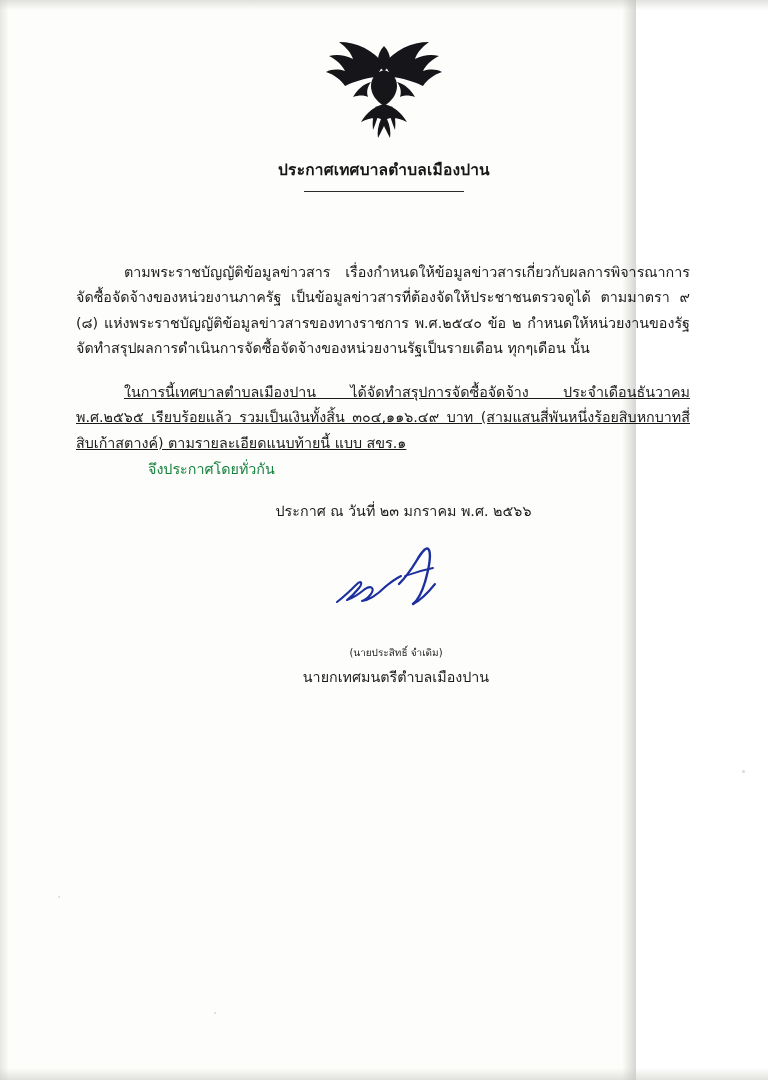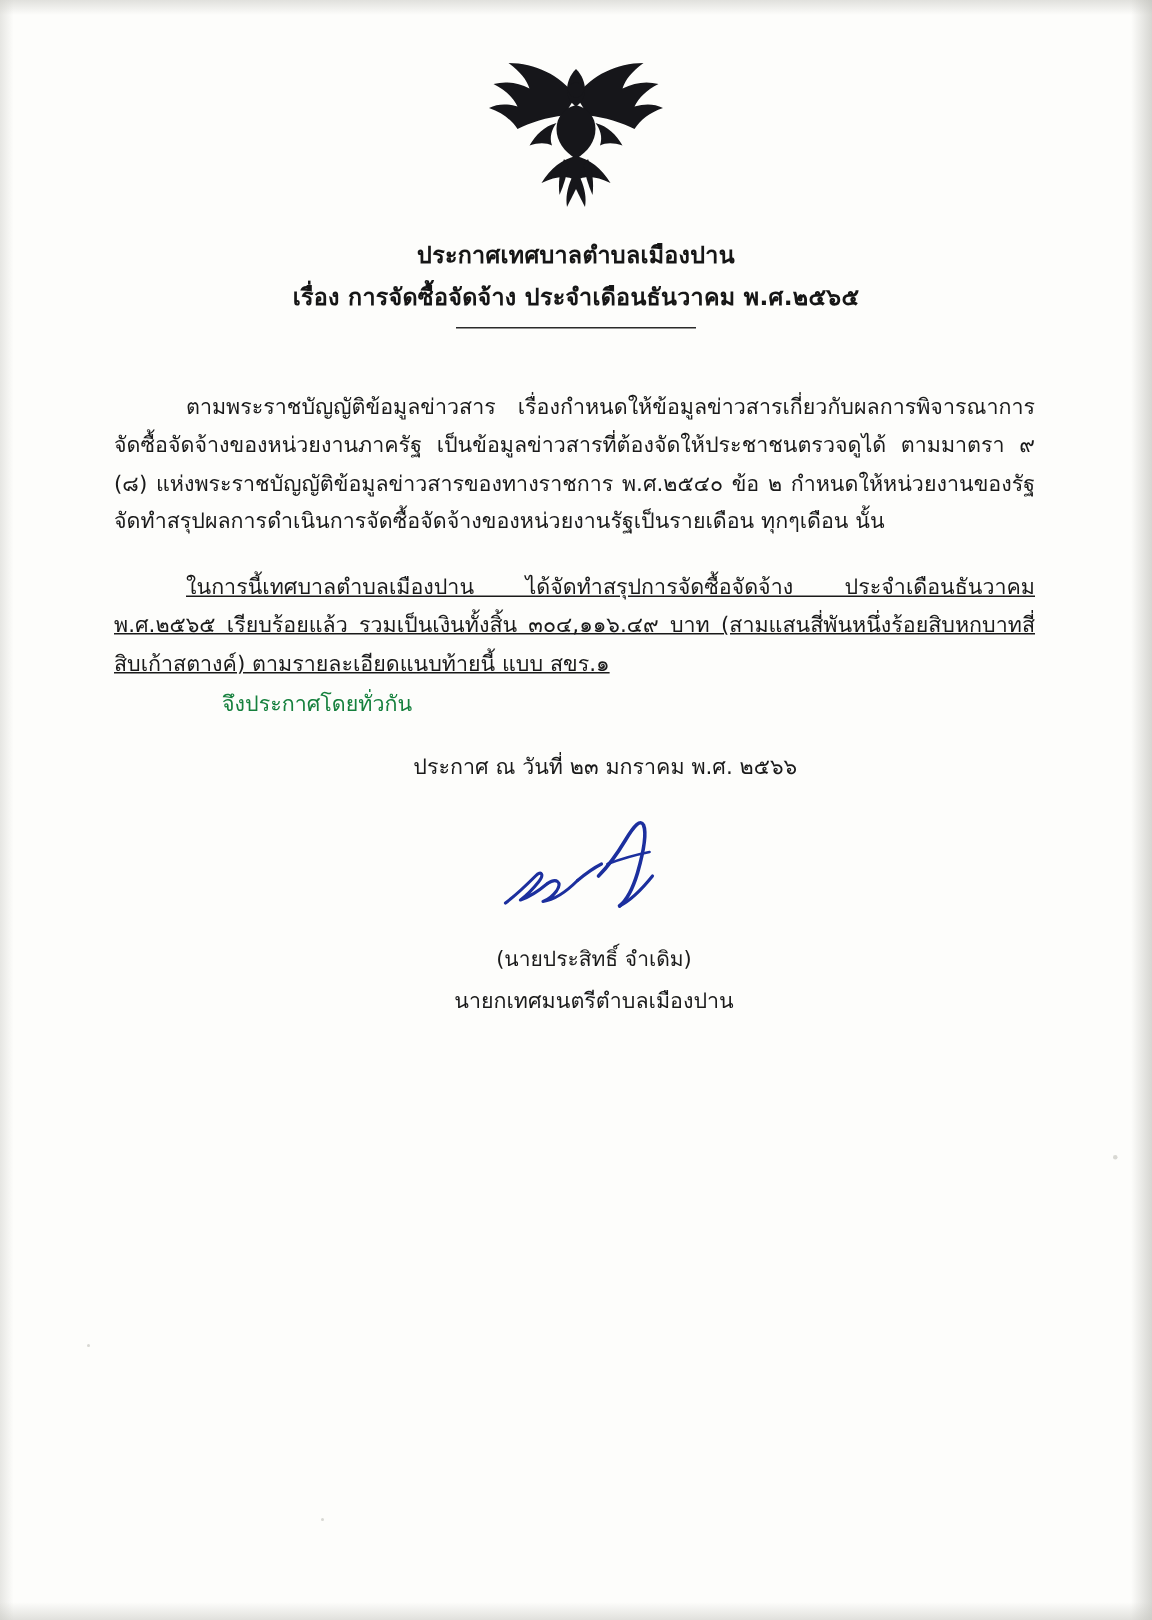--- a/index.html
+++ b/index.html
@@ -14,21 +14,21 @@
     color: #1a1a1a;
     position: relative;
     overflow: hidden;
   }
 
   
   .page {
     position: absolute;
     top: 0;
     left: 0;
-    width: 768px;
+    width: 636px;
     height: 1080px;
     background: #fdfdfb;
   }
 
   
   .scan-edge-top {
     position: absolute;
     top: 0; left: 0;
     width: 768px; height: 10px;
     background: linear-gradient(to bottom, #c9c9c4, rgba(253,253,251,0));
@@ -145,23 +145,23 @@
     text-align: center;
     padding-left: 24px;
     box-sizing: border-box;
   }
   .signature-mark {
     height: 86px;
     display: block;
     margin: 0 auto;
   }
   .sign-name {
-    font-size: 14px;
-    color: #1a1a1a;
-    margin-top: 2px;
+    font-size: 10px;
+    color: #1a1a1a;
+    margin-top: 19px;
   }
   .sign-position {
     font-size: 14.3px;
     color: #1a1a1a;
     margin-top: 6px;
   }
 
   
   .speck {
     position: absolute;
@@ -198,21 +198,20 @@
         <path d="M65 70 C56 72 48 78 42 88 C50 84 57 83 62 85 C59 92 58 98 59 104 C62 98 64 94 65 92 C66 94 68 98 71 104 C72 98 71 92 68 85 C73 83 80 84 88 88 C82 78 74 72 65 70 Z"></path>
 
         <path d="M57 72 C54 80 53 88 54 96 C57 89 59 82 60 76 Z"></path>
         <path d="M73 72 C76 80 77 88 76 96 C73 89 71 82 70 76 Z"></path>
       </g>
     </svg>
   </div>
 
   <div class="doc-header">
     <div class="doc-title">ประกาศเทศบาลตำบลเมืองปาน</div>
-    <div class="doc-subtitle">เรื่อง  การจัดซื้อจัดจ้าง ประจำเดือนธันวาคม พ.ศ.๒๕๖๕</div>
     <div class="title-rule"></div>
   </div>
 
   <div class="doc-body">
     <p class="para"><span class="indent"></span><span>ตามพระราชบัญญัติข้อมูลข่าวสาร เรื่องกำหนดให้ข้อมูลข่าวสารเกี่ยวกับผลการพิจารณาการจัดซื้อจัดจ้างของหน่วยงานภาครัฐ  เป็นข้อมูลข่าวสารที่ต้องจัดให้ประชาชนตรวจดูได้ ตามมาตรา ๙ (๘) แห่งพระราชบัญญัติข้อมูลข่าวสารของทางราชการ พ.ศ.๒๕๔๐ ข้อ ๒ กำหนดให้หน่วยงานของรัฐจัดทำสรุปผลการดำเนินการจัดซื้อจัดจ้างของหน่วยงานรัฐเป็นรายเดือน ทุกๆเดือน นั้น</span></p>
     <p class="para last"><span class="indent"></span><span>ในการนี้เทศบาลตำบลเมืองปาน ได้จัดทำสรุปการจัดซื้อจัดจ้าง ประจำเดือนธันวาคม พ.ศ.๒๕๖๕ เรียบร้อยแล้ว รวมเป็นเงินทั้งสิ้น ๓๐๔,๑๑๖.๔๙ บาท (สามแสนสี่พันหนึ่งร้อยสิบหกบาทสี่สิบเก้าสตางค์) ตามรายละเอียดแนบท้ายนี้ แบบ สขร.๑</span></p>
   </div>
 
   <div class="notice-line">จึงประกาศโดยทั่วกัน</div>
 

